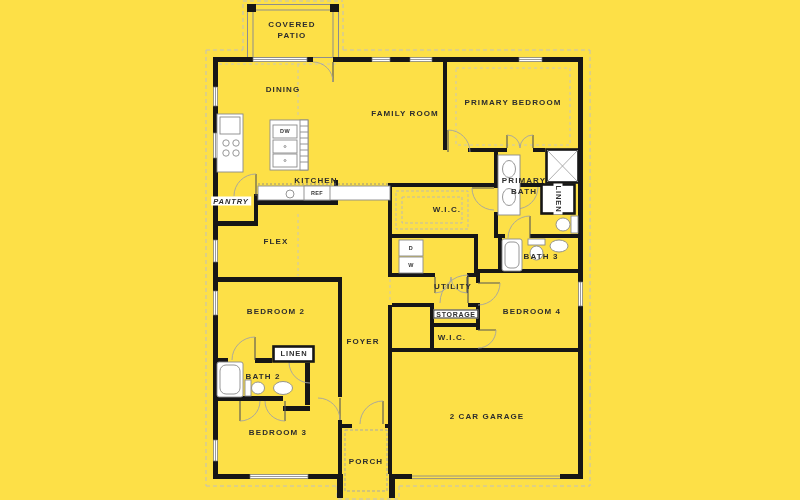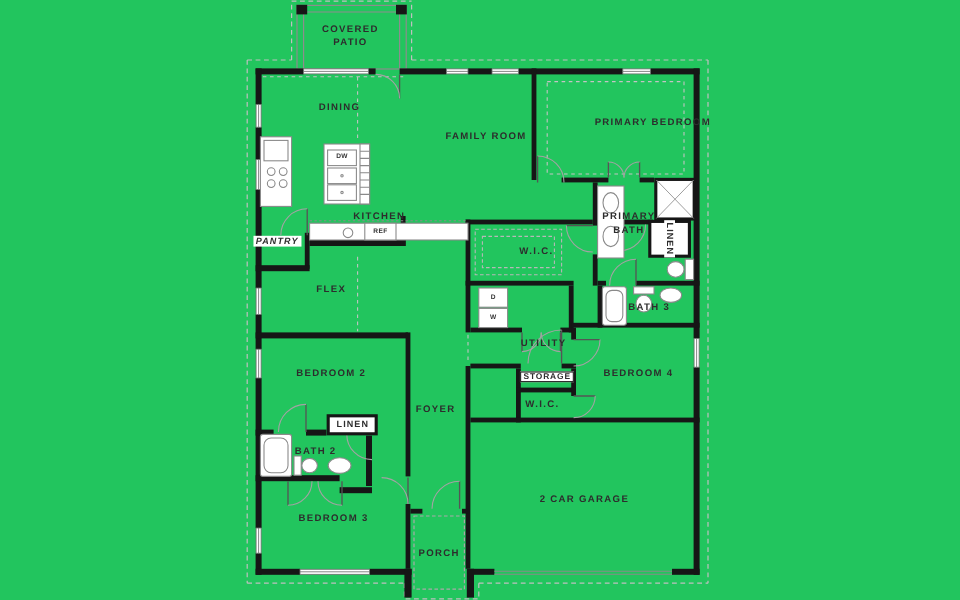--- a/index.html
+++ b/index.html
@@ -1,16 +1,16 @@
 <!DOCTYPE html>
 <html><head>
 <meta charset="utf-8">
 <style>
   html,body{margin:0;padding:0;background:#fff;}
-  #stage{position:relative;width:800px;height:500px;background:#22c55e;overflow:hidden;
+  #stage{position:relative;width:800px;height:500px;background:#fde047;overflow:hidden;
          font-family:"Liberation Sans",sans-serif;}
   #plan-svg{position:absolute;left:0;top:0;}
   .lbl{position:absolute;transform:translate(-50%,-50%);
        font:bold 8px "Liberation Sans",sans-serif;letter-spacing:1.1px;
        color:#2d2d2d;white-space:nowrap;text-align:center;z-index:3;}
   .wrap{white-space:normal;line-height:1.4;}
   .vert{transform:translate(-50%,-50%) rotate(90deg);}
   .chip{background:#ffffff;padding:0 2px;font-size:7.5px;letter-spacing:0.9px;}
   .boxed{background:#ffffff;border:1px solid #2d2d2d;padding:0 2px;font-size:7px;letter-spacing:0.7px;}
   .tiny{font-size:5.5px;letter-spacing:0.3px;color:#333;}
@@ -243,21 +243,21 @@
     <rect x="396" y="191" width="72" height="38"></rect>
     <rect x="402" y="197" width="60" height="26"></rect>
   </g>
 </svg>
 
 <div class="lbl wrap" style="left:292px;top:30px;width:72px;">COVERED PATIO</div>
 <div class="lbl" style="left:268px;top:89px;padding-left:30px;">DINING</div>
 <div class="lbl" style="left:389px;top:113px;margin-left:16px;">FAMILY ROOM</div>
 <div class="lbl" style="left:299px;top:180px;padding-left:34px;">KITCHEN</div>
 <div class="lbl chip" style="left:231px;top:201px;font-style:italic;">PANTRY</div>
-<div class="lbl" style="left:513px;top:102px;margin-left:31px;">PRIMARY BEDROOM</div>
+<div class="lbl" style="left:513px;top:102px;">PRIMARY BEDROOM</div>
 <div class="lbl wrap" style="left:524px;top:186px;width:60px;">PRIMARY BATH</div>
 <div class="lbl vert chip" style="left:558px;top:199px;">LINEN</div>
 <div class="lbl" style="left:447px;top:209px;">W.I.C.</div>
 <div class="lbl" style="left:453px;top:262px;margin-top:24px;">UTILITY</div>
 <div class="lbl" style="left:541px;top:256px;">BATH 3</div>
 <div class="lbl" style="left:276px;top:241px;">FLEX</div>
 <div class="lbl" style="left:276px;top:311px;">BEDROOM 2</div>
 <div class="lbl chip" style="left:294px;top:353px;">LINEN</div>
 <div class="lbl boxed" style="left:456px;top:314px;">STORAGE</div>
 <div class="lbl" style="left:452px;top:337px;">W.I.C.</div>

